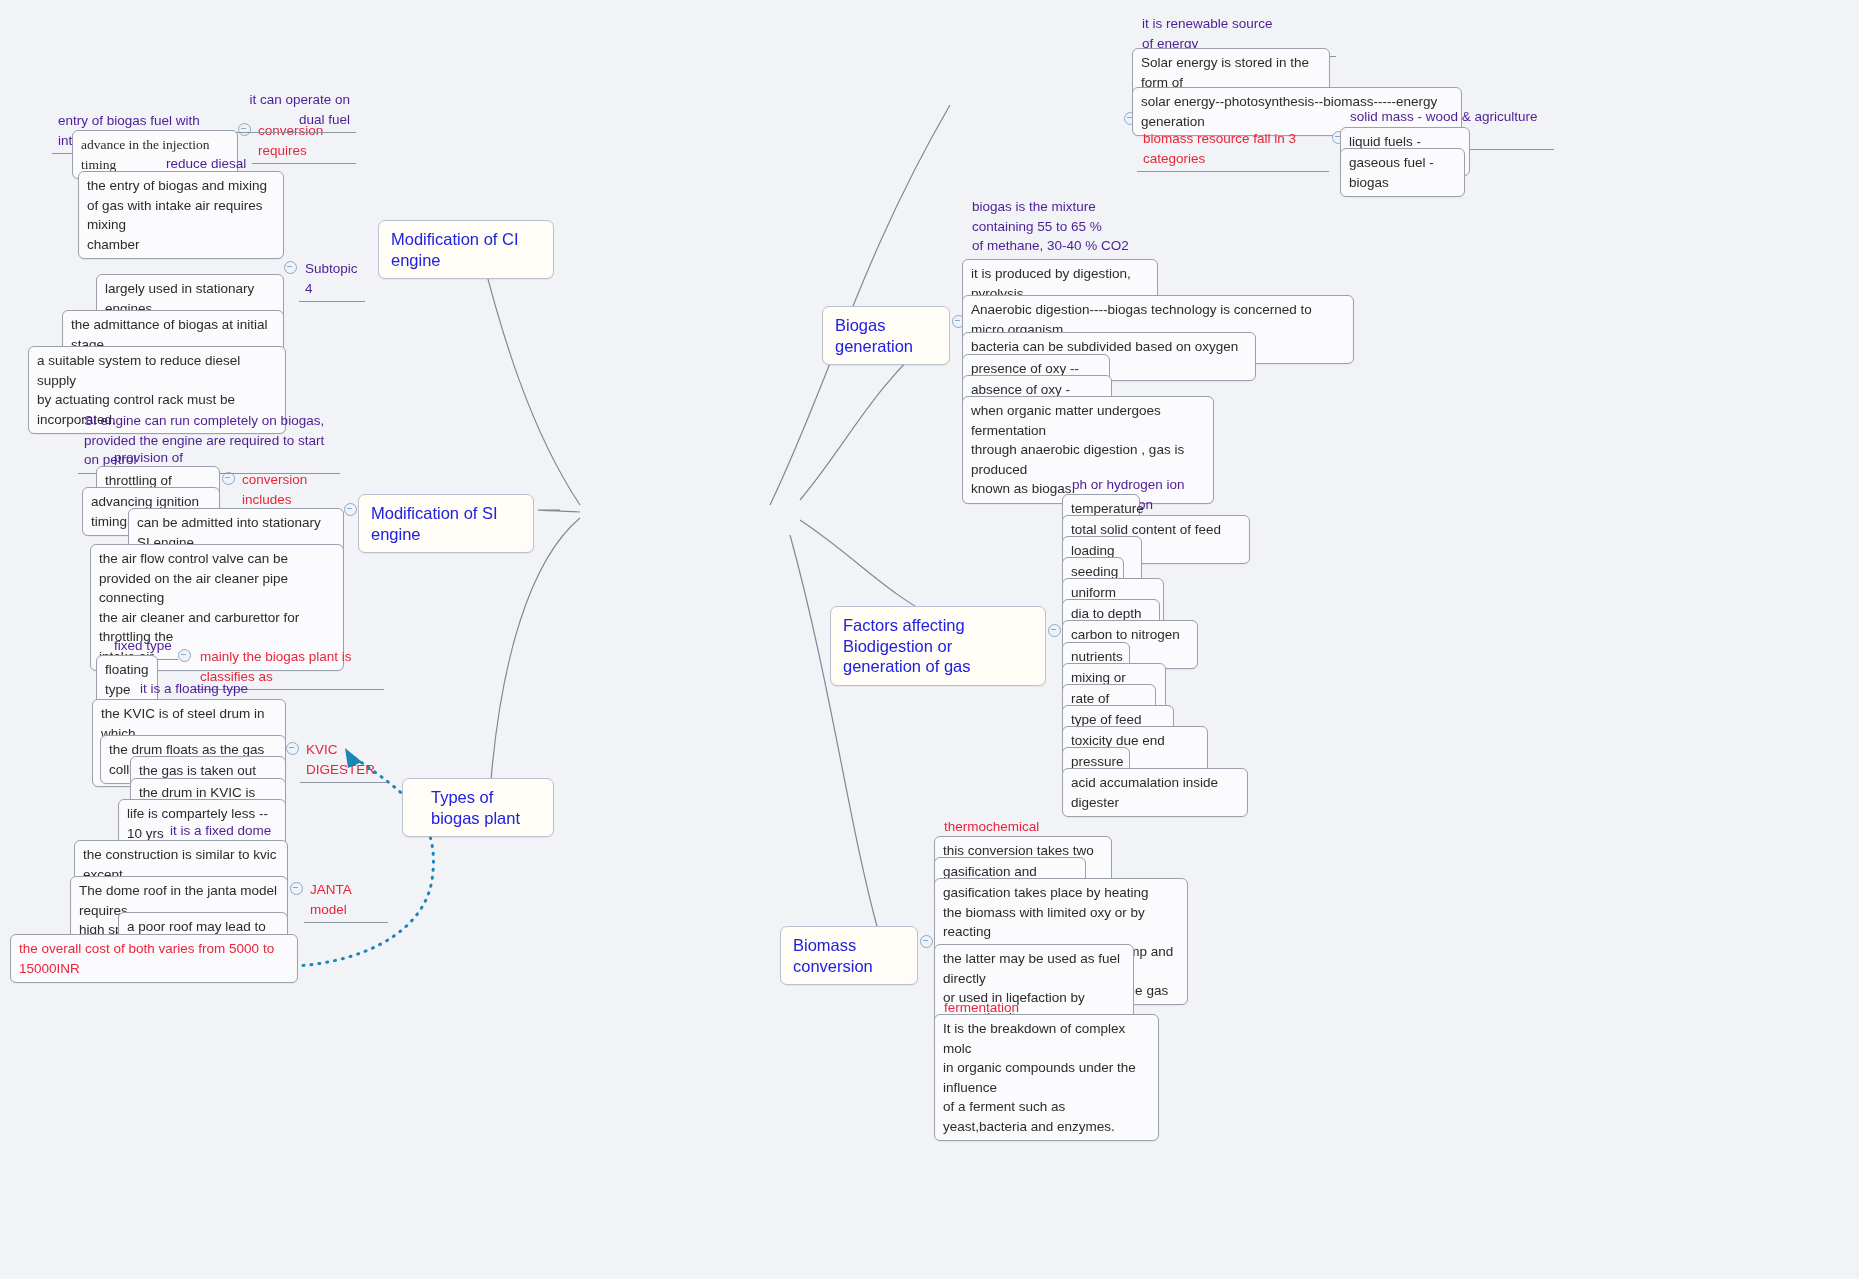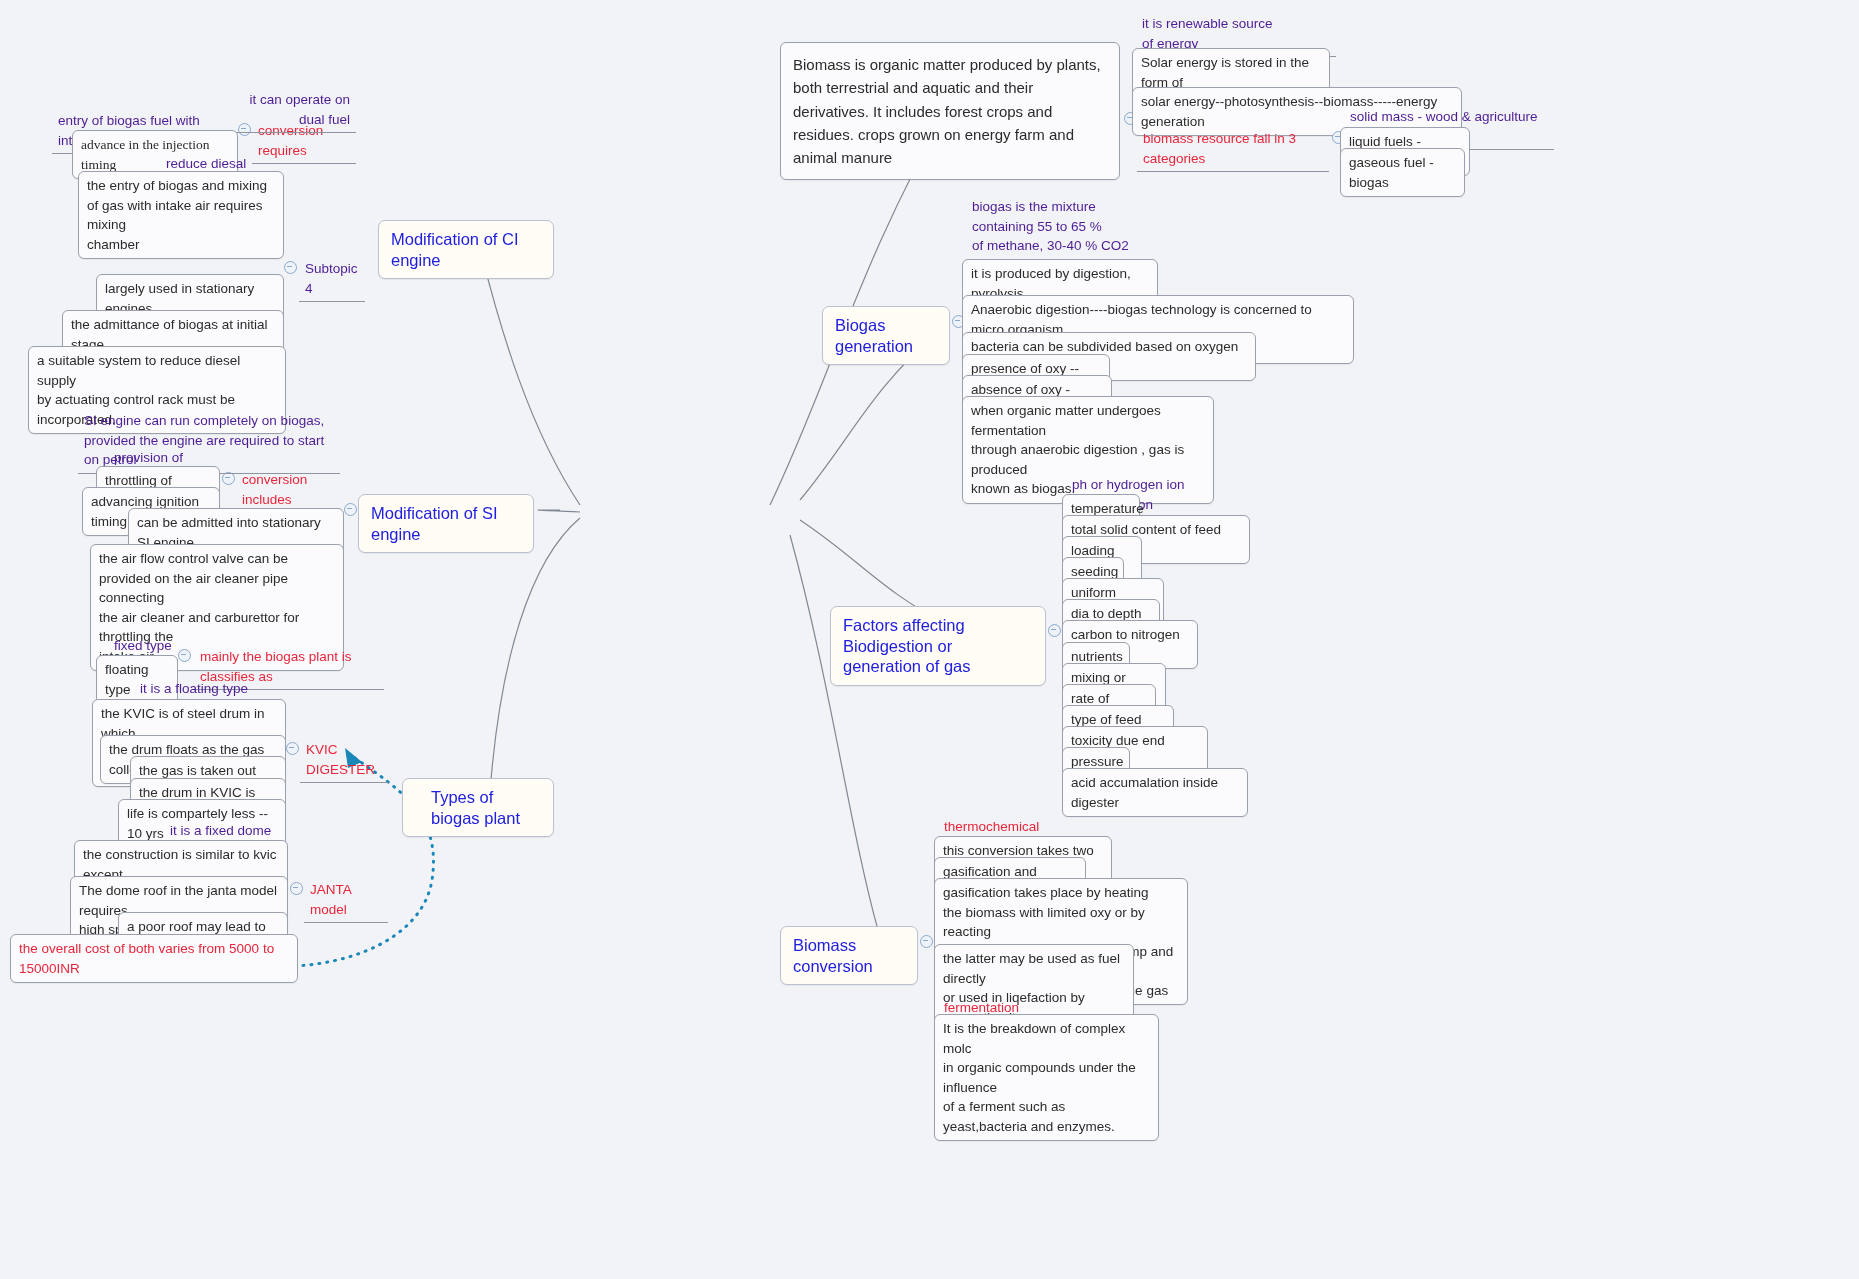--- a/index.html
+++ b/index.html
@@ -89,21 +89,20 @@
     <path d="M790,535 C830,680 850,830 878,930" stroke="#808893" fill="none" stroke-width="1.2"></path>
     <path d="M580,505 C530,430 500,330 478,240" stroke="#808893" fill="none" stroke-width="1.2"></path>
     <path d="M580,512 C540,510 520,510 560,510" stroke="#808893" fill="none" stroke-width="1.2"></path>
     <path d="M580,518 C530,560 500,660 490,792" stroke="#808893" fill="none" stroke-width="1.2"></path>
 
     <path d="M200,955 C300,985 420,955 432,880 C442,815 400,790 355,758" stroke="#1a87b8" fill="none" stroke-width="3" stroke-linecap="round" stroke-dasharray="1 7"></path>
     <polygon points="345,748 362,762 348,768" fill="#1a87b8"></polygon>
   </svg>
 
 
-  <div class="node box" style="left:780px;top:42px;width:340px;font-size:15px;line-height:1.55;padding:10px 12px;">Biomass is organic matter produced by plants, both terrestrial and aquatic and their derivatives. It includes forest crops and residues. crops grown on energy farm and animal manure</div>
   <div class="bullet" style="left:1124px;top:112px;"></div>
 
   <div class="node ul" style="left:1136px;top:12px;width:200px;white-space:pre-line;">it is renewable source
 of energy</div>
   <div class="node box" style="left:1132px;top:48px;width:198px;white-space:pre-line;">Solar energy is stored in the form of
 chemical energy</div>
   <div class="node box" style="left:1132px;top:87px;width:330px;white-space:pre-line;">solar energy--photosynthesis--biomass-----energy generation</div>
 
   <div class="node ul red" style="left:1137px;top:127px;width:192px;">biomass resource fall in 3 categories</div>
   <div class="bullet" style="left:1332px;top:131px;"></div>
@@ -150,21 +149,21 @@
   <div class="node box" style="left:90px;top:544px;width:254px;white-space:pre-line;">the air flow control valve can be
 provided on the air cleaner pipe connecting
 the air cleaner and carburettor for throttling the
 intake air</div>
 
   <div class="node main" style="left:402px;top:778px;width:152px;padding-left:28px;">Types of biogas plant</div>
 
   <div class="node ul red" style="left:194px;top:645px;width:190px;">mainly the biogas plant is classifies as</div>
   <div class="bullet" style="left:178px;top:649px;"></div>
   <div class="node ul" style="left:108px;top:634px;width:70px;">fixed type</div>
-  <div class="node box" style="left:96px;top:655px;width:82px;">floating type</div>
+  <div class="node box" style="left:96px;top:655px;width:62px;">floating type</div>
 
   <div class="node ul red" style="left:300px;top:738px;width:88px;">KVIC DIGESTER</div>
   <div class="bullet" style="left:286px;top:742px;"></div>
 
   <div class="node ul" style="left:134px;top:677px;width:152px;">it is a floating type digester</div>
   <div class="node box" style="left:92px;top:699px;width:194px;white-space:pre-line;">the KVIC is of steel drum in which
 digestion takes place in a masonry</div>
   <div class="node box" style="left:100px;top:735px;width:186px;">the drum floats as the gas collects</div>
   <div class="node box" style="left:130px;top:756px;width:156px;">the gas is taken out from top</div>
   <div class="node box" style="left:130px;top:778px;width:156px;">the drum in KVIC is costliest</div>

